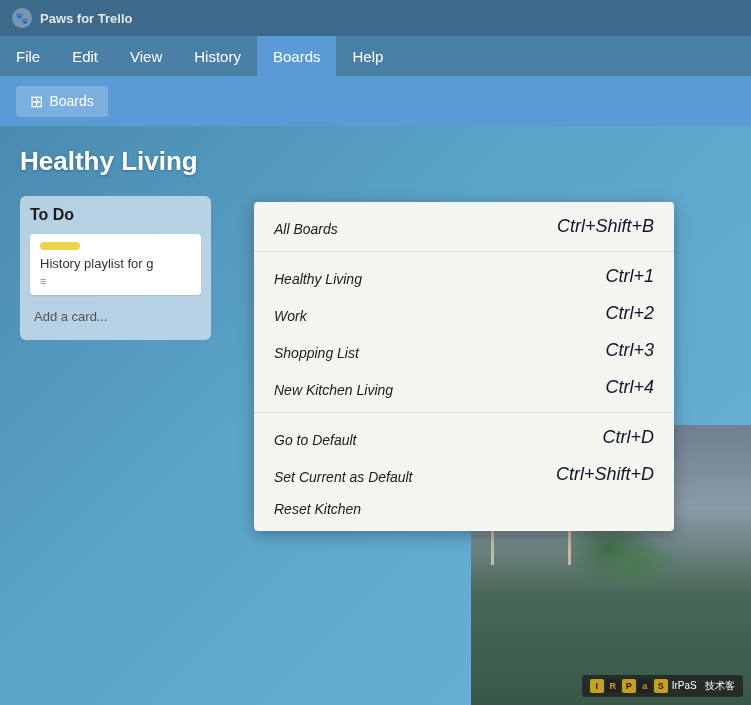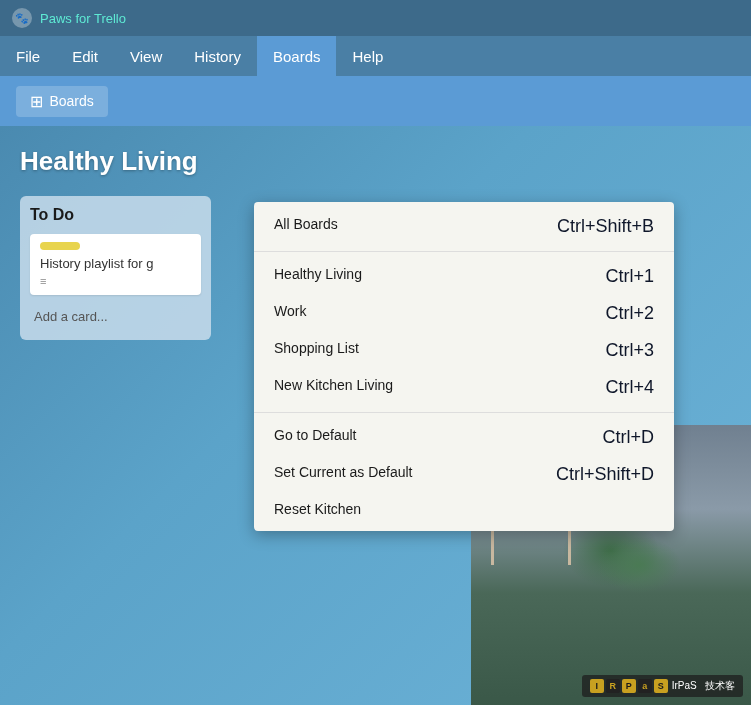--- a/index.html
+++ b/index.html
@@ -15,23 +15,23 @@
       gap: 8px;
     }
     #title-bar .app-icon {
       width: 20px; height: 20px;
       background: rgba(255,255,255,0.3);
       border-radius: 50%;
       display: flex; align-items: center; justify-content: center;
       font-size: 11px; color: white;
     }
     #title-bar .app-title {
-      color: #5eead4;
+      color: #e5e5e5;
       font-size: 13px;
-      font-weight: 400;
+      font-weight: 700;
     }
 
     
     #menu-bar {
       background: #4a7fa5;
       height: 40px;
       display: flex;
       align-items: stretch;
     }
     .menu-item {
@@ -177,26 +177,27 @@
       left: 254px;
       width: 420px;
       background: #f5f5f0;
       border-radius: 4px;
       box-shadow: 0 4px 16px rgba(0,0,0,0.3);
       z-index: 1000;
       padding: 6px 0;
     }
     .dropdown-item {
       display: flex;
-      align-items: flex-start;
+      align-items: flex-end;
       justify-content: space-between;
       padding: 8px 20px;
       font-size: 14px;
       color: #1a1a1a;
       cursor: pointer;
+      font-style: italic;
     }
     .dropdown-item .label { font-size: 14px; }
     .dropdown-item .shortcut {
       color: #0f172a;
       font-size: 18px;
     }
     .dropdown-separator {
       height: 1px;
       background: #ddd;
       margin: 6px 0;

